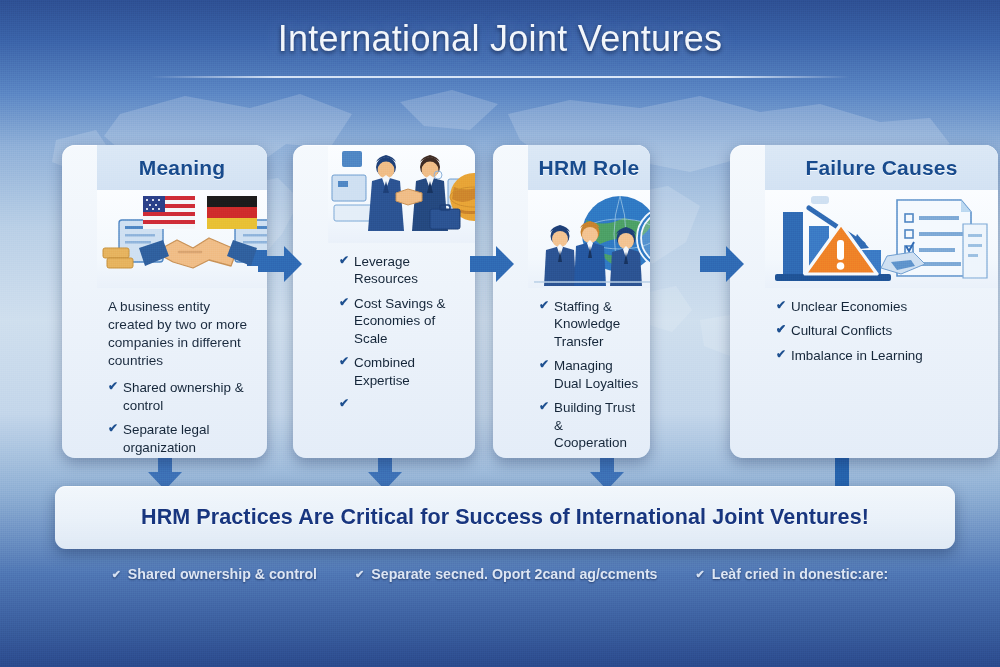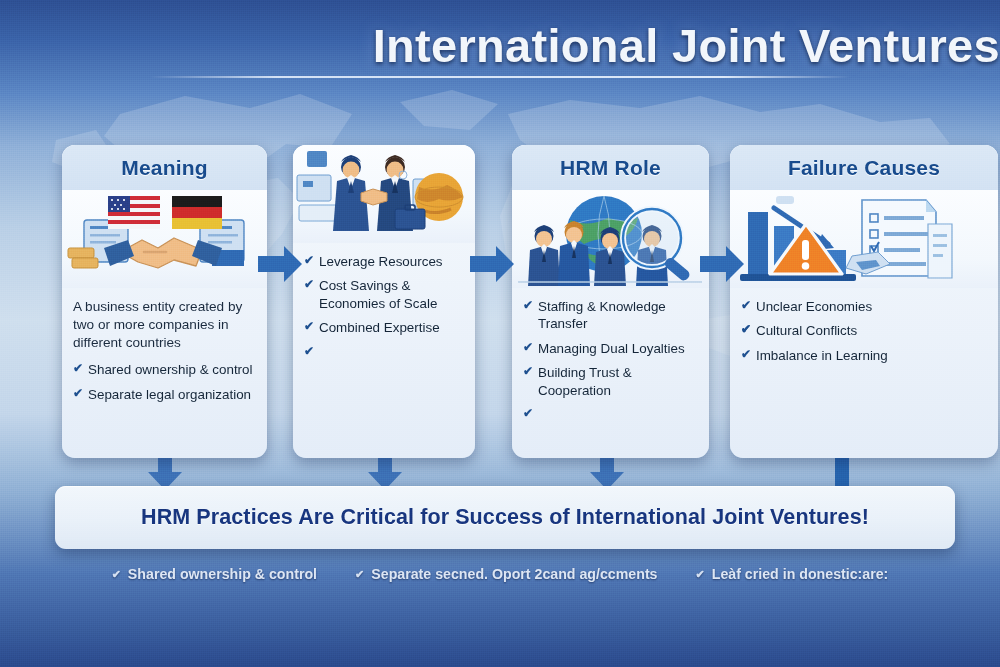--- a/index.html
+++ b/index.html
@@ -55,26 +55,25 @@
   }
 
   
   .title-wrap {
     position: absolute;
     left: 0; top: 18px; width: 1000px;
     text-align: center;
     z-index: 12;
   }
   .title {
-    font-size: 47px;
-    font-weight: 700;
+    font-size: 36px;
+    font-weight: 400;
     color: #f2f6fb;
     letter-spacing: .3px;
     text-shadow: 0 2px 4px rgba(10,26,60,.75), 0 0 18px rgba(200,220,255,.28);
-    text-align: right;
   }
   .title-rule {
     position: absolute;
     left: 150px; top: 76px;
     width: 700px; height: 2px;
     z-index: 12;
     background: linear-gradient(90deg, rgba(255,255,255,0) 0%, rgba(235,244,255,.85) 18%, rgba(235,244,255,.9) 82%, rgba(255,255,255,0) 100%);
   }
 
   
@@ -82,24 +81,25 @@
     position: absolute;
     top: 145px;
     height: 313px;
     border-radius: 13px;
     background: linear-gradient(180deg,#f5f9fd 0%, #eef4fb 45%, #e4edf8 100%);
     box-shadow: 0 5px 14px rgba(14,34,76,.35), 0 1px 0 rgba(255,255,255,.7) inset;
     overflow: hidden;
     z-index: 20;
     display: flex;
     flex-direction: column;
+    padding-left: 35px;
   }
   #card0 { left: 62px;  width: 205px; }
   #card1 { left: 293px; width: 182px; }
-  #card2 { left: 512px; width: 197px; }
+  #card2 { left: 493px; width: 157px; }
   #card3 { left: 730px; width: 268px; }
 
   .card-head {
     height: 45px;
     background: linear-gradient(180deg,#dbe8f6 0%, #d3e2f3 100%);
     display: flex;
     align-items: center;
     justify-content: center;
     flex: 0 0 auto;
   }

